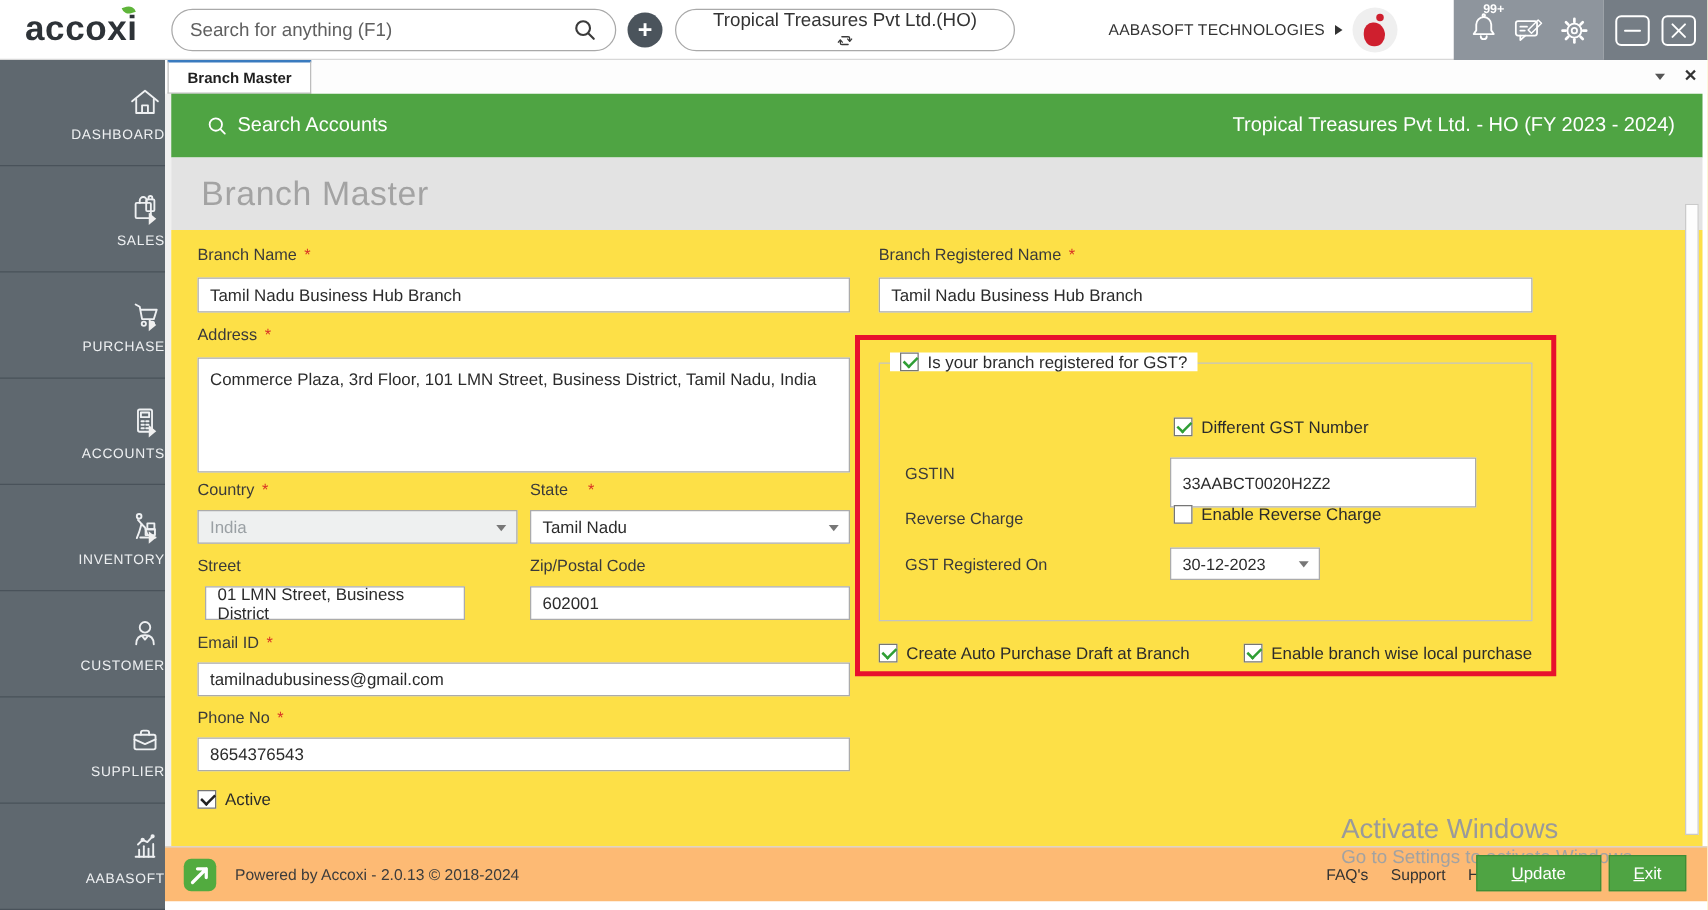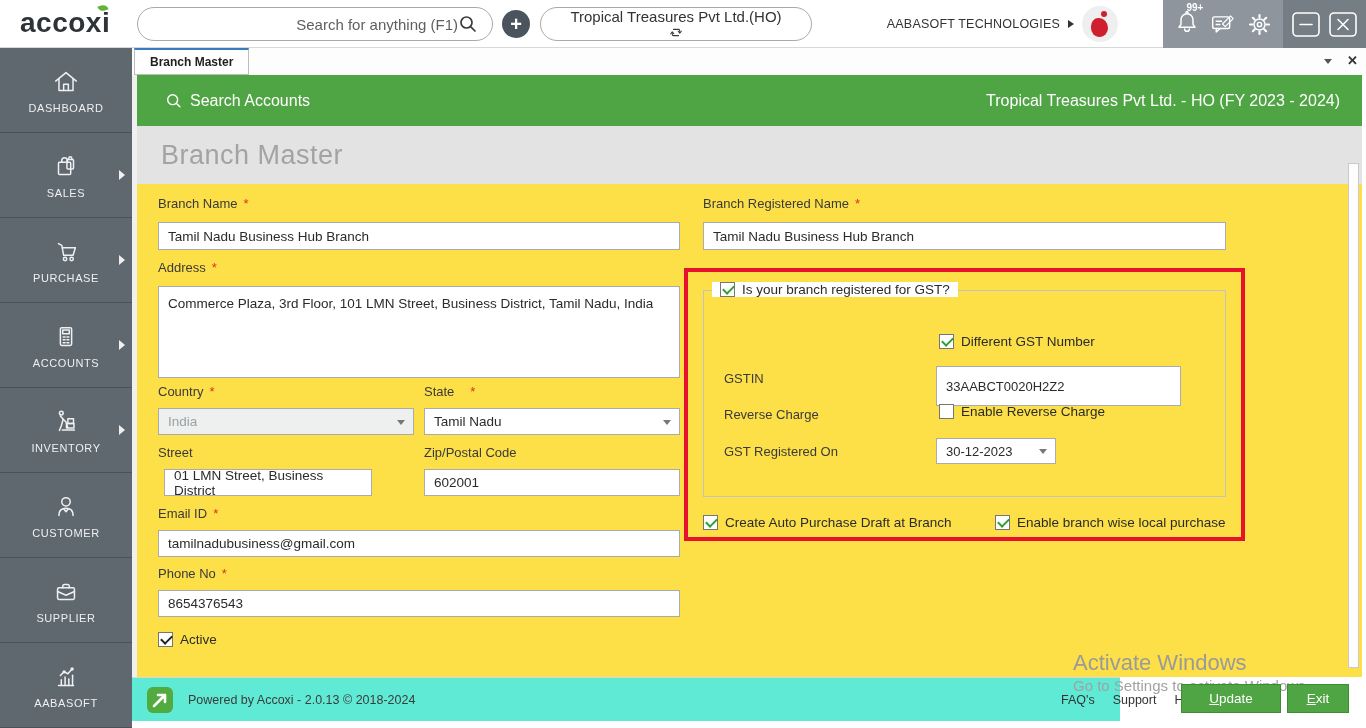--- a/index.html
+++ b/index.html
@@ -5,38 +5,38 @@
   * { margin:0; padding:0; box-sizing:border-box; }
   body { font-family:"Liberation Sans", sans-serif; background:#fff; }
   .app { position:relative; width:1366px; height:728px; overflow:hidden; background:#fff; }
 
   
   .topbar { position:absolute; left:0; top:0; width:1366px; height:48px; background:#fff; border-bottom:1px solid #d8d8d8; }
   .logo { position:absolute; left:20px; top:7px; font-size:28px; font-weight:800; color:#2e3338; letter-spacing:.5px; }
   .logo .leaf { position:absolute; right:2px; top:-2px; width:10px; height:6px; background:#5fb53a; border-radius:0 8px 0 8px; transform:rotate(-18deg); }
   .pill { position:absolute; top:7px; height:34px; border:1px solid #a9a9a9; border-radius:17px; background:#fff;
           display:flex; align-items:center; padding:0 14px; font-size:15px; color:#5f5f5f; }
-  .search-pill { left:137px; width:356px; justify-content:flex-end; }
+  .search-pill { left:137px; width:356px; justify-content:space-between; }
   .company-pill { left:540px; width:272px; justify-content:space-between; color:#333;flex-direction:column; }
   .plus-btn { position:absolute; left:502px; top:10px; width:28px; height:28px; border-radius:50%; background:#4b545c; color:#fff;
               display:flex; align-items:center; justify-content:center; font-size:20px; font-weight:bold; line-height:1; }
   .user-area { position:absolute; right:248px; top:0; height:48px; display:flex; align-items:center; gap:8px; }
   .user-name { font-size:12.5px; color:#333; letter-spacing:.2px; }
   .user-caret { width:0; height:0; border-left:6px solid #333; border-top:4px solid transparent; border-bottom:4px solid transparent; }
   .avatar { width:36px; height:36px; border-radius:50%; background:#efefef; position:relative; }
   .avatar .blob { position:absolute; left:9px; top:12px; width:17px; height:19px; background:#cf1f2e; border-radius:45% 55% 50% 50%; }
   .avatar .dot { position:absolute; left:19px; top:5px; width:6px; height:6px; background:#cf1f2e; border-radius:50%; }
   .icon-strip { position:absolute; left:1163px; top:0; width:120px; height:48px; background:var(--topbar_icon_strip); display:flex; align-items:center; justify-content:space-evenly; }
   .win-strip { position:absolute; left:1283px; top:0; width:83px; height:48px; background:var(--window_strip); display:flex; align-items:center; justify-content:space-evenly; }
   .badge { position:absolute; top:-7px; left:12px; font-size:10px; color:#fff; font-weight:bold; }
   .bell-wrap { position:relative; }
 
   
   .sidebar { position:absolute; left:0; top:48px; width:132px; height:680px; background:var(--sidebar_gray); }
-  .side-item { position:relative; height:85px; border-bottom:1px solid #49525a; display:flex; flex-direction:column; align-items:center; justify-content:center; gap:5px; cursor:pointer; }
+  .side-item { position:relative; height:85px; border-bottom:1px solid #49525a; display:flex; flex-direction:column; align-items:flex-end; justify-content:center; gap:5px; cursor:pointer; }
   .side-label { font-size:11px; color:#eef0f2; letter-spacing:.6px; }
   .side-arrow { position:absolute; right:7px; top:50%; margin-top:-5px; width:0; height:0; border-left:6px solid #f0f0f0; border-top:5px solid transparent; border-bottom:5px solid transparent; }
   .side-icon { stroke:#eef0f2; fill:none; stroke-width:1.6; stroke-linecap:round; stroke-linejoin:round; }
 
   
   .tabstrip { position:absolute; left:132px; top:48px; width:1234px; height:27px; background:#fdfdfd; }
   .tab { position:absolute; left:2px; top:0; height:27px; padding:0 15px; background:#fff; border:1px solid #bdbdbd; border-top:2px solid #3a7bbf;
          display:flex; align-items:center; font-size:12px; font-weight:bold; color:#1f1f1f; }
   .tab-caret { position:absolute; right:34px; top:11px; width:0; height:0; border-top:5px solid #555; border-left:4px solid transparent; border-right:4px solid transparent; }
   .tab-close { position:absolute; right:8px; top:5px; font-size:13px; color:#333; font-weight:bold; }
@@ -70,21 +70,21 @@
   .cb.checked.dark::after { border-color:#222; }
   .cbrow { position:absolute; display:flex; align-items:center; gap:7px; font-size:13.5px; color:#2b2b2b; }
 
   .gst-redbox { position:absolute; left:547px; top:84px; width:561px; height:273px; border:4px solid var(--alert_red); }
   .gst-fieldset { position:absolute; left:566px; top:106px; width:523px; height:207px; border:1px solid #c3c3c3; }
   .gst-legend { position:absolute; left:8px; top:-9px; background:#fff; padding:0 8px; display:flex; align-items:center; gap:7px; font-size:13.5px; color:#2b2b2b; }
 
   .scrollbar { position:absolute; left:1348px; top:163px; width:11px; height:505px; background:#fdfdfd; border:1px solid #cacaca; }
 
   
-  .footer { position:absolute; left:132px; top:677px; width:988px; height:44px; background:#5eead4; border-top:1px solid #d7d7d7;text-align:right; }
+  .footer { position:absolute; left:132px; top:677px; width:1234px; height:44px; background:#fdba74; border-top:1px solid #d7d7d7;text-align:right; }
   .powered { position:absolute; left:56px; top:15px; font-size:12.5px; color:#3c3c3c; }
   .foot-logo { position:absolute; left:14px; top:8px; }
   .foot-links { position:absolute; left:905px; top:15px; display:flex; gap:18px; font-size:12.5px; color:#333;margin-left:24px; }
   .btn { position:absolute; top:6px; height:29px; background:var(--accent_green); color:#fff; font-size:13.5px;
          display:flex; align-items:center; justify-content:center; border:1px solid #3e8d35; z-index:6; }
   .btn u { text-decoration:underline; }
   .btn-update { left:1049px; width:100px; }
   .btn-exit { left:1155px; width:62px; }
 
   .watermark1 { position:absolute; left:1073px; top:650px; font-size:22px; color:#9a9a9a; z-index:5; }

